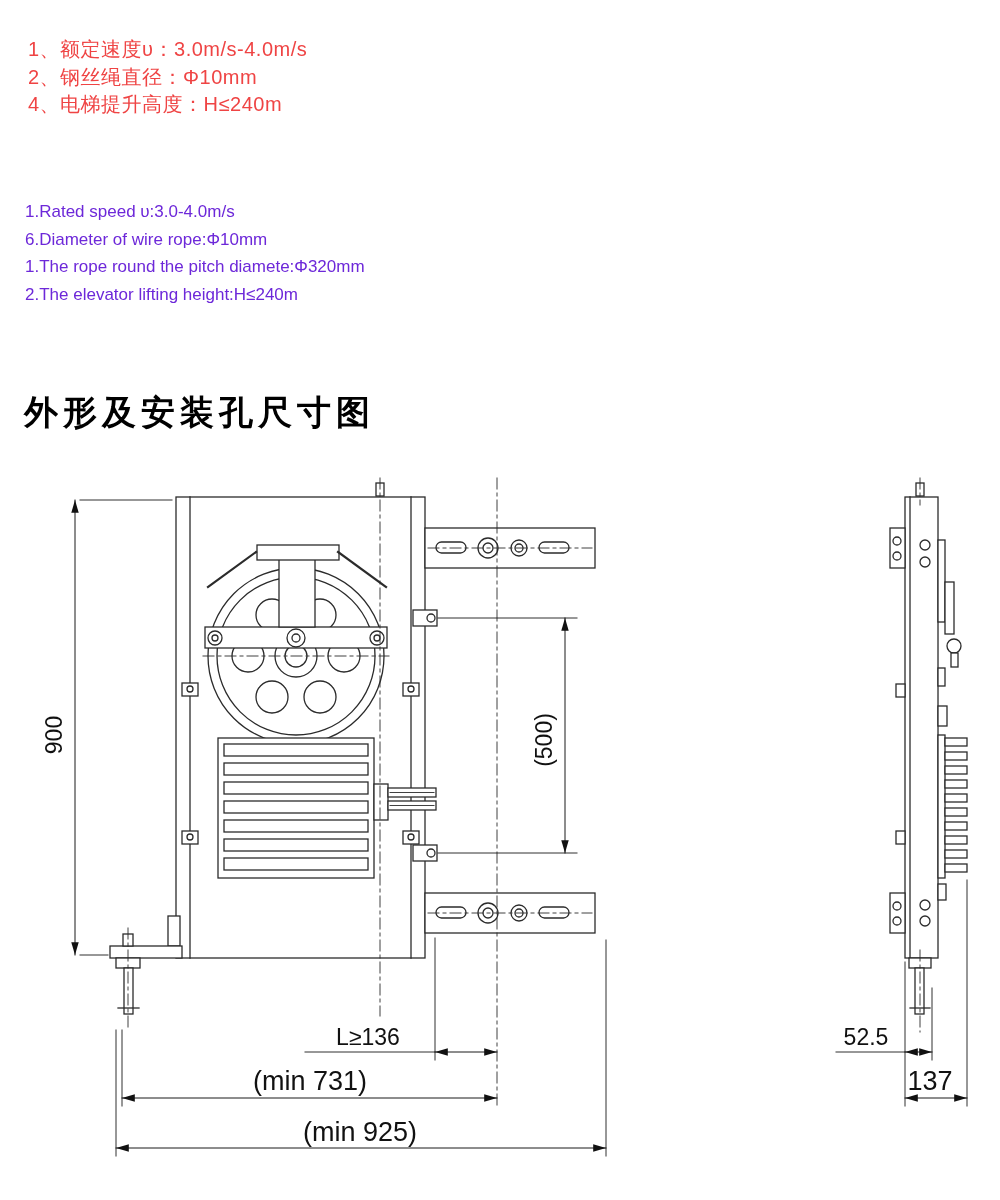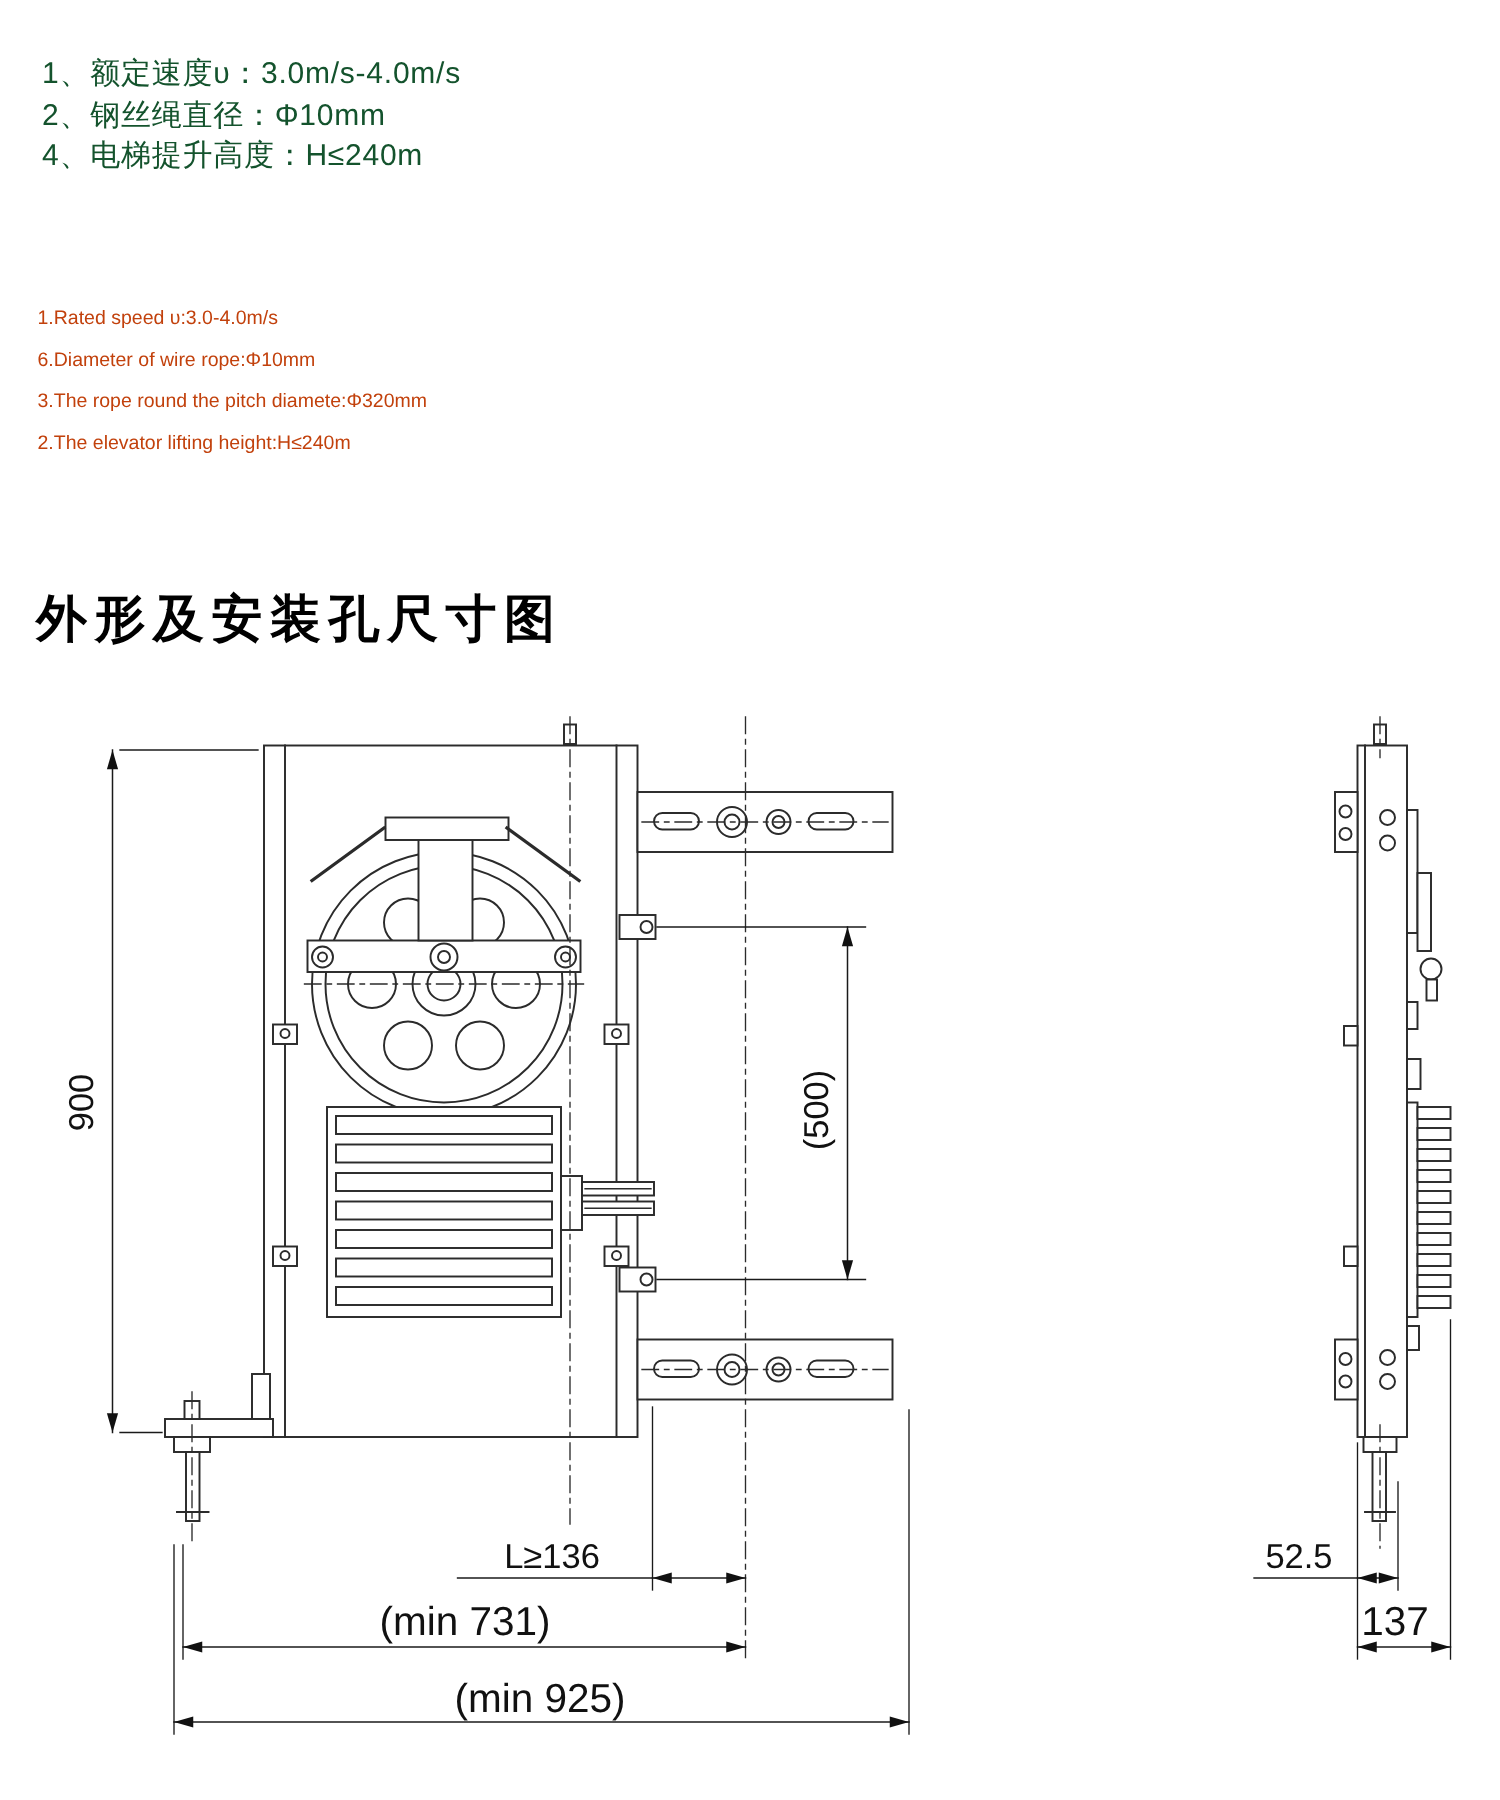--- a/index.html
+++ b/index.html
@@ -6,25 +6,25 @@
   html,body { background:#ffffff; }
   body {
     width:1000px; height:1200px; position:relative;
     font-family:"Liberation Sans", sans-serif;
     color:#1c1c1c;
   }
   .page { position:absolute; left:0; top:0; width:1000px; height:1200px; background:#fff; overflow:hidden; }
 
   .specs-cn {
     position:absolute; left:28px; top:36px;
-    font-size:20px; line-height:27.5px; letter-spacing:0.5px; color:#14532d;
+    font-size:20px; line-height:27.5px; letter-spacing:0.5px; color:#ef4444;
   }
   .specs-en {
     position:absolute; left:25px; top:198px;
-    font-size:13px; line-height:27.5px; color:#c2410c;
+    font-size:17px; line-height:27.5px; color:#6d28d9;
   }
   .title {
     position:absolute; left:24px; top:390px;
     font-family:"DejaVu Serif", serif;
     font-weight:700;
     font-size:34px; letter-spacing:5px; color:#000;
   }
   svg.drawing { position:absolute; left:0; top:0; }
 
   .draw { stroke:#2b2b2b; fill:none; stroke-width:1.3; stroke-linecap:square; }
@@ -46,21 +46,21 @@
 
   <div class="specs-cn">
     <div>1、额定速度υ：3.0m/s-4.0m/s</div>
     <div>2、钢丝绳直径：Φ10mm</div>
     <div>4、电梯提升高度：H≤240m</div>
   </div>
 
   <div class="specs-en">
     <div>1.Rated speed υ:3.0-4.0m/s</div>
     <div>6.Diameter of wire rope:Φ10mm</div>
-    <div>3.The rope round the pitch diamete:Φ320mm</div>
+    <div>1.The rope round the pitch diamete:Φ320mm</div>
     <div>2.The elevator lifting height:H≤240m</div>
   </div>
 
   <h1 class="title">外形及安装孔尺寸图</h1>
 
   <svg class="drawing" width="1000" height="1200" viewBox="0 0 1000 1200" xmlns="http://www.w3.org/2000/svg">
     <defs>
       <marker id="arr" viewBox="0 0 12 12" refX="11.5" refY="6" markerWidth="14" markerHeight="14" markerUnits="userSpaceOnUse" orient="auto-start-reverse">
         <path d="M11.5,6 L0.5,2.8 L0.5,9.2 Z" fill="#111" stroke="none"></path>
       </marker>

